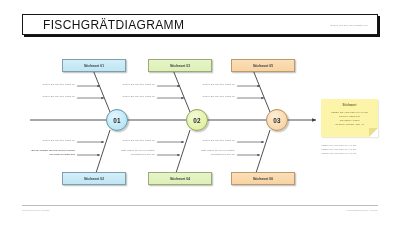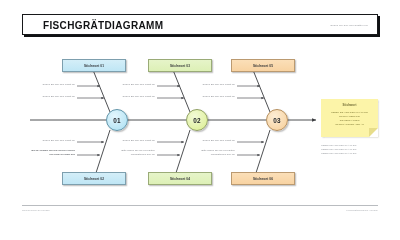--- a/index.html
+++ b/index.html
@@ -30,22 +30,22 @@
     width: 356px; height: 21px;
     background: #ffffff;
     border: 1.4px solid #17181a;
     box-shadow: 2px 2px 0 #101113;
     box-sizing: border-box;
   }
   .header-title {
     position: absolute;
     left: 20px; top: 50%;
     transform: translateY(-50%);
-    font-size: 10px;
-    font-weight: bold;
+    font-size: 12px;
+    font-weight: normal;
     letter-spacing: 0.35px;
     color: #111214;
     white-space: nowrap;
   }
   .header-meta {
     position: absolute;
     right: 9px; top: 50%;
     transform: translateY(-50%);
     font-size: 2.5px;
     color: #8d9095;

